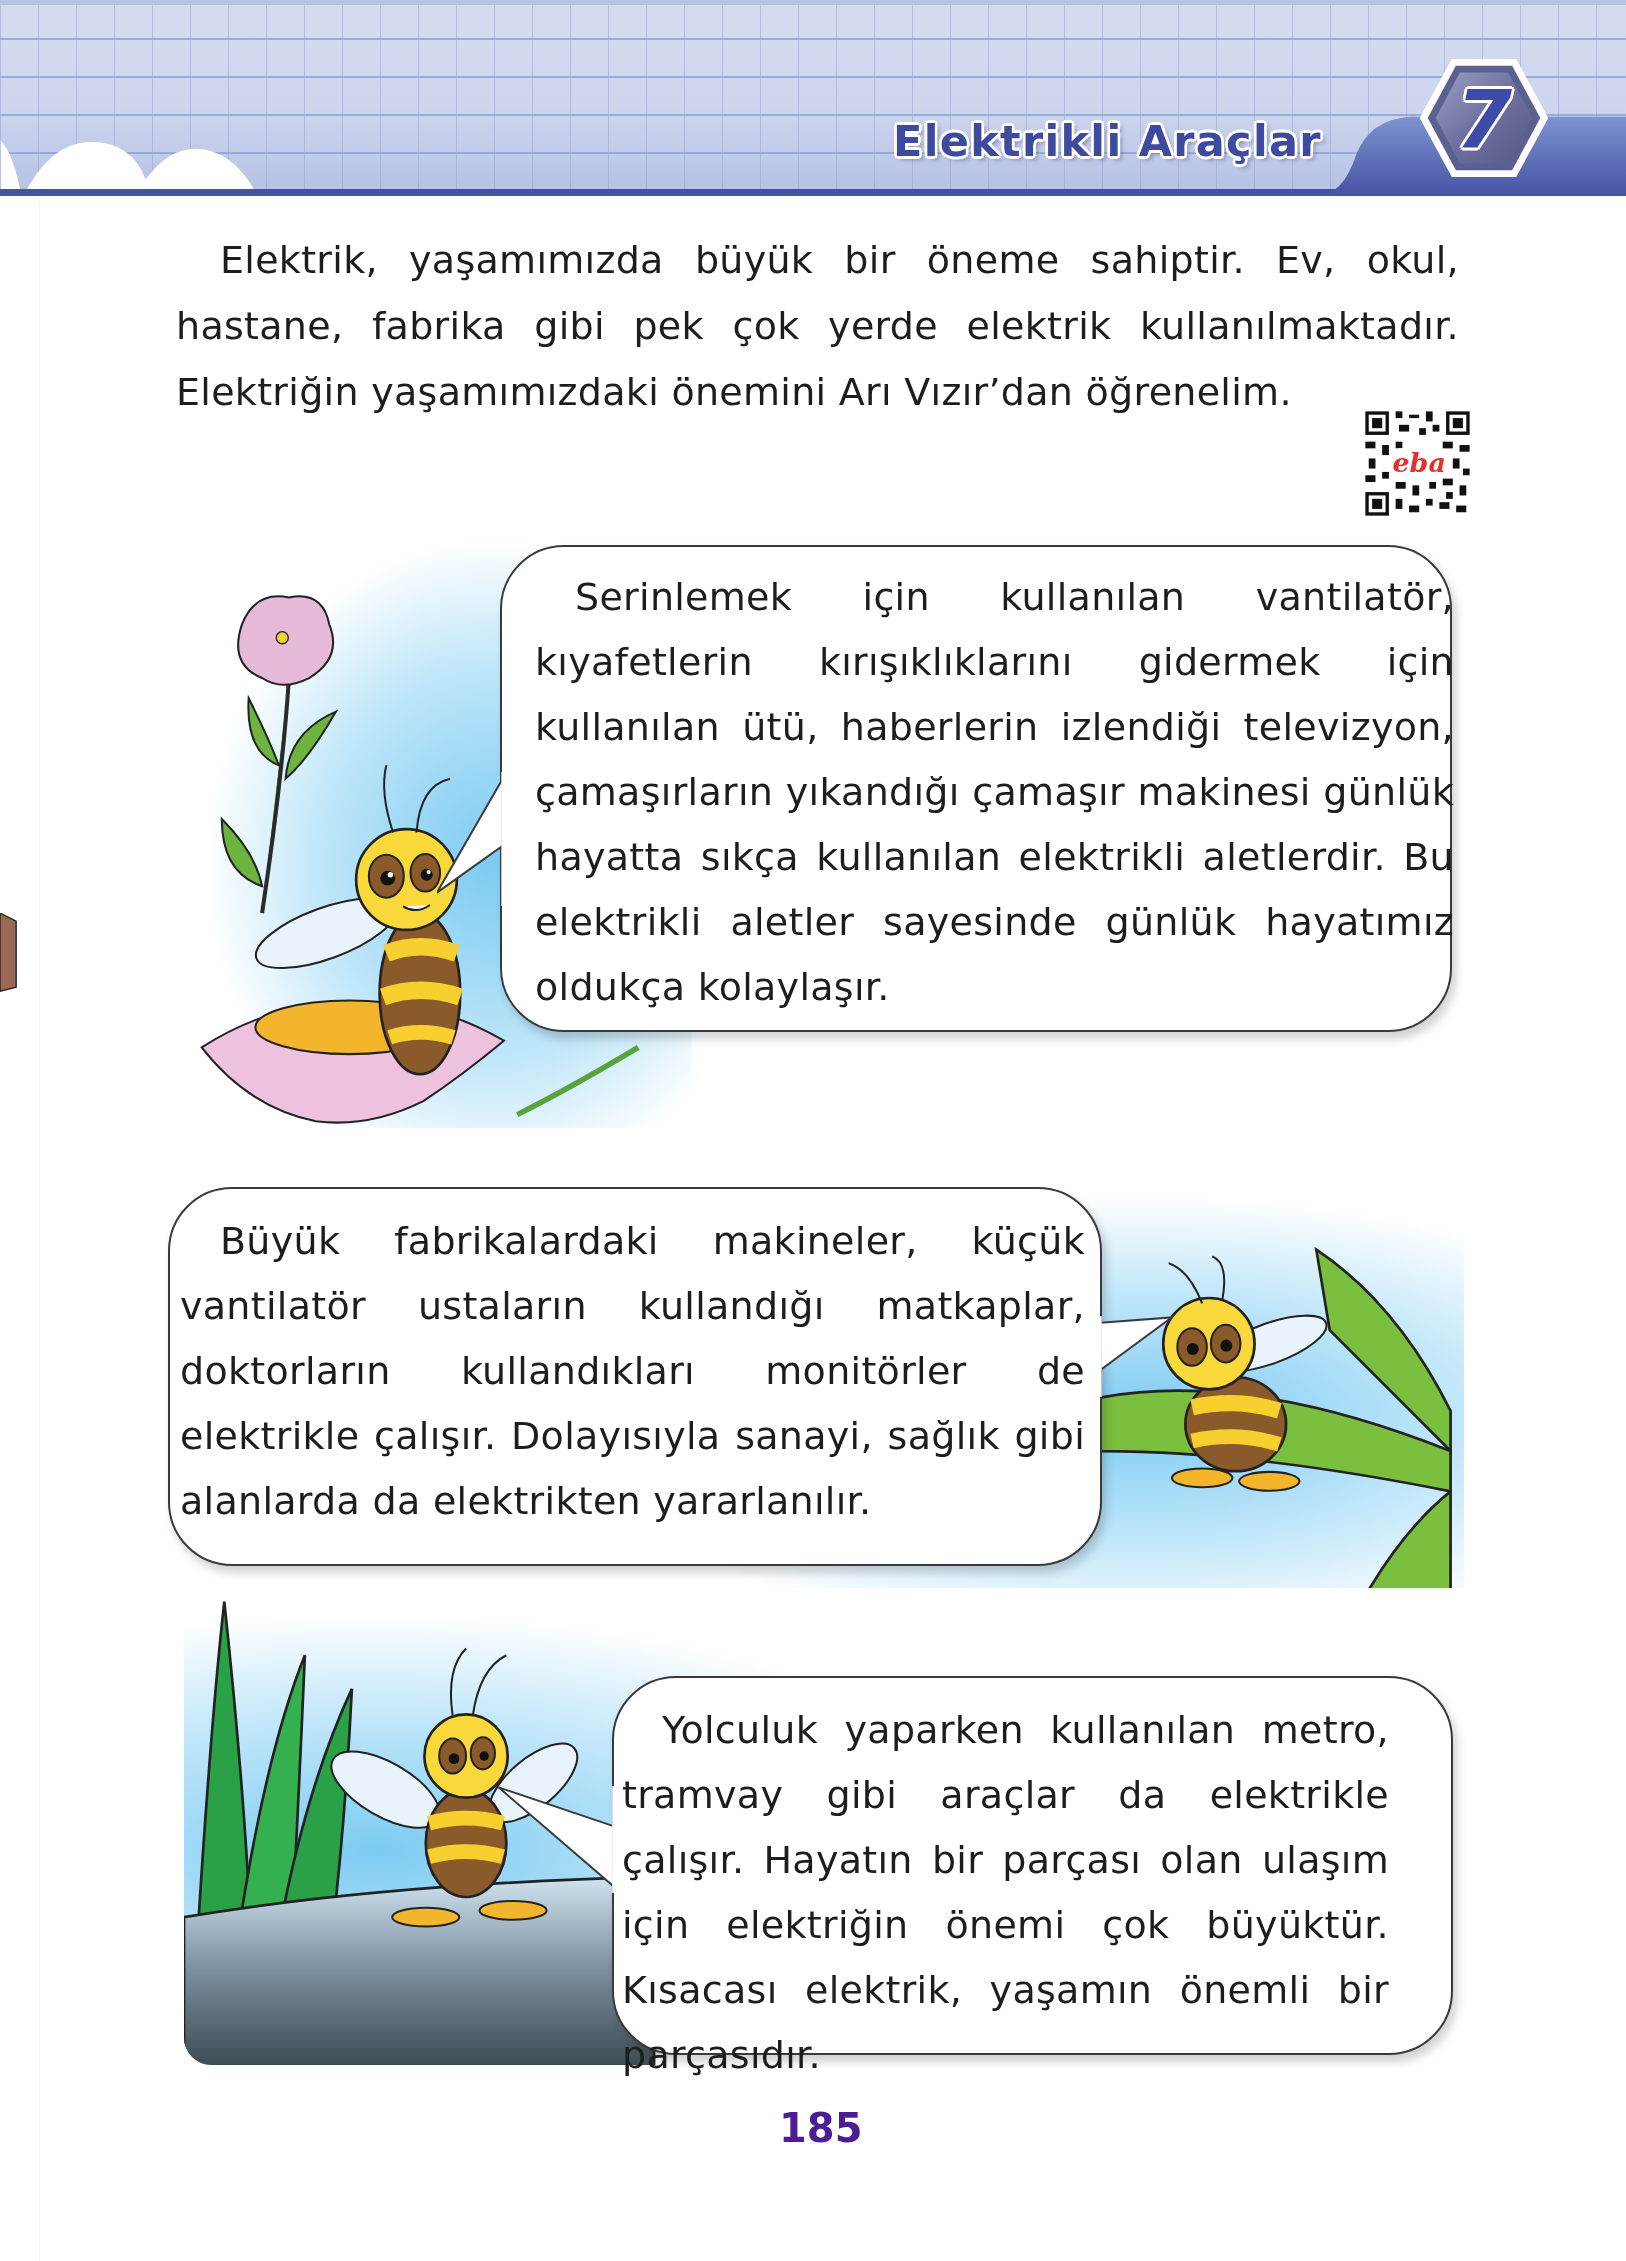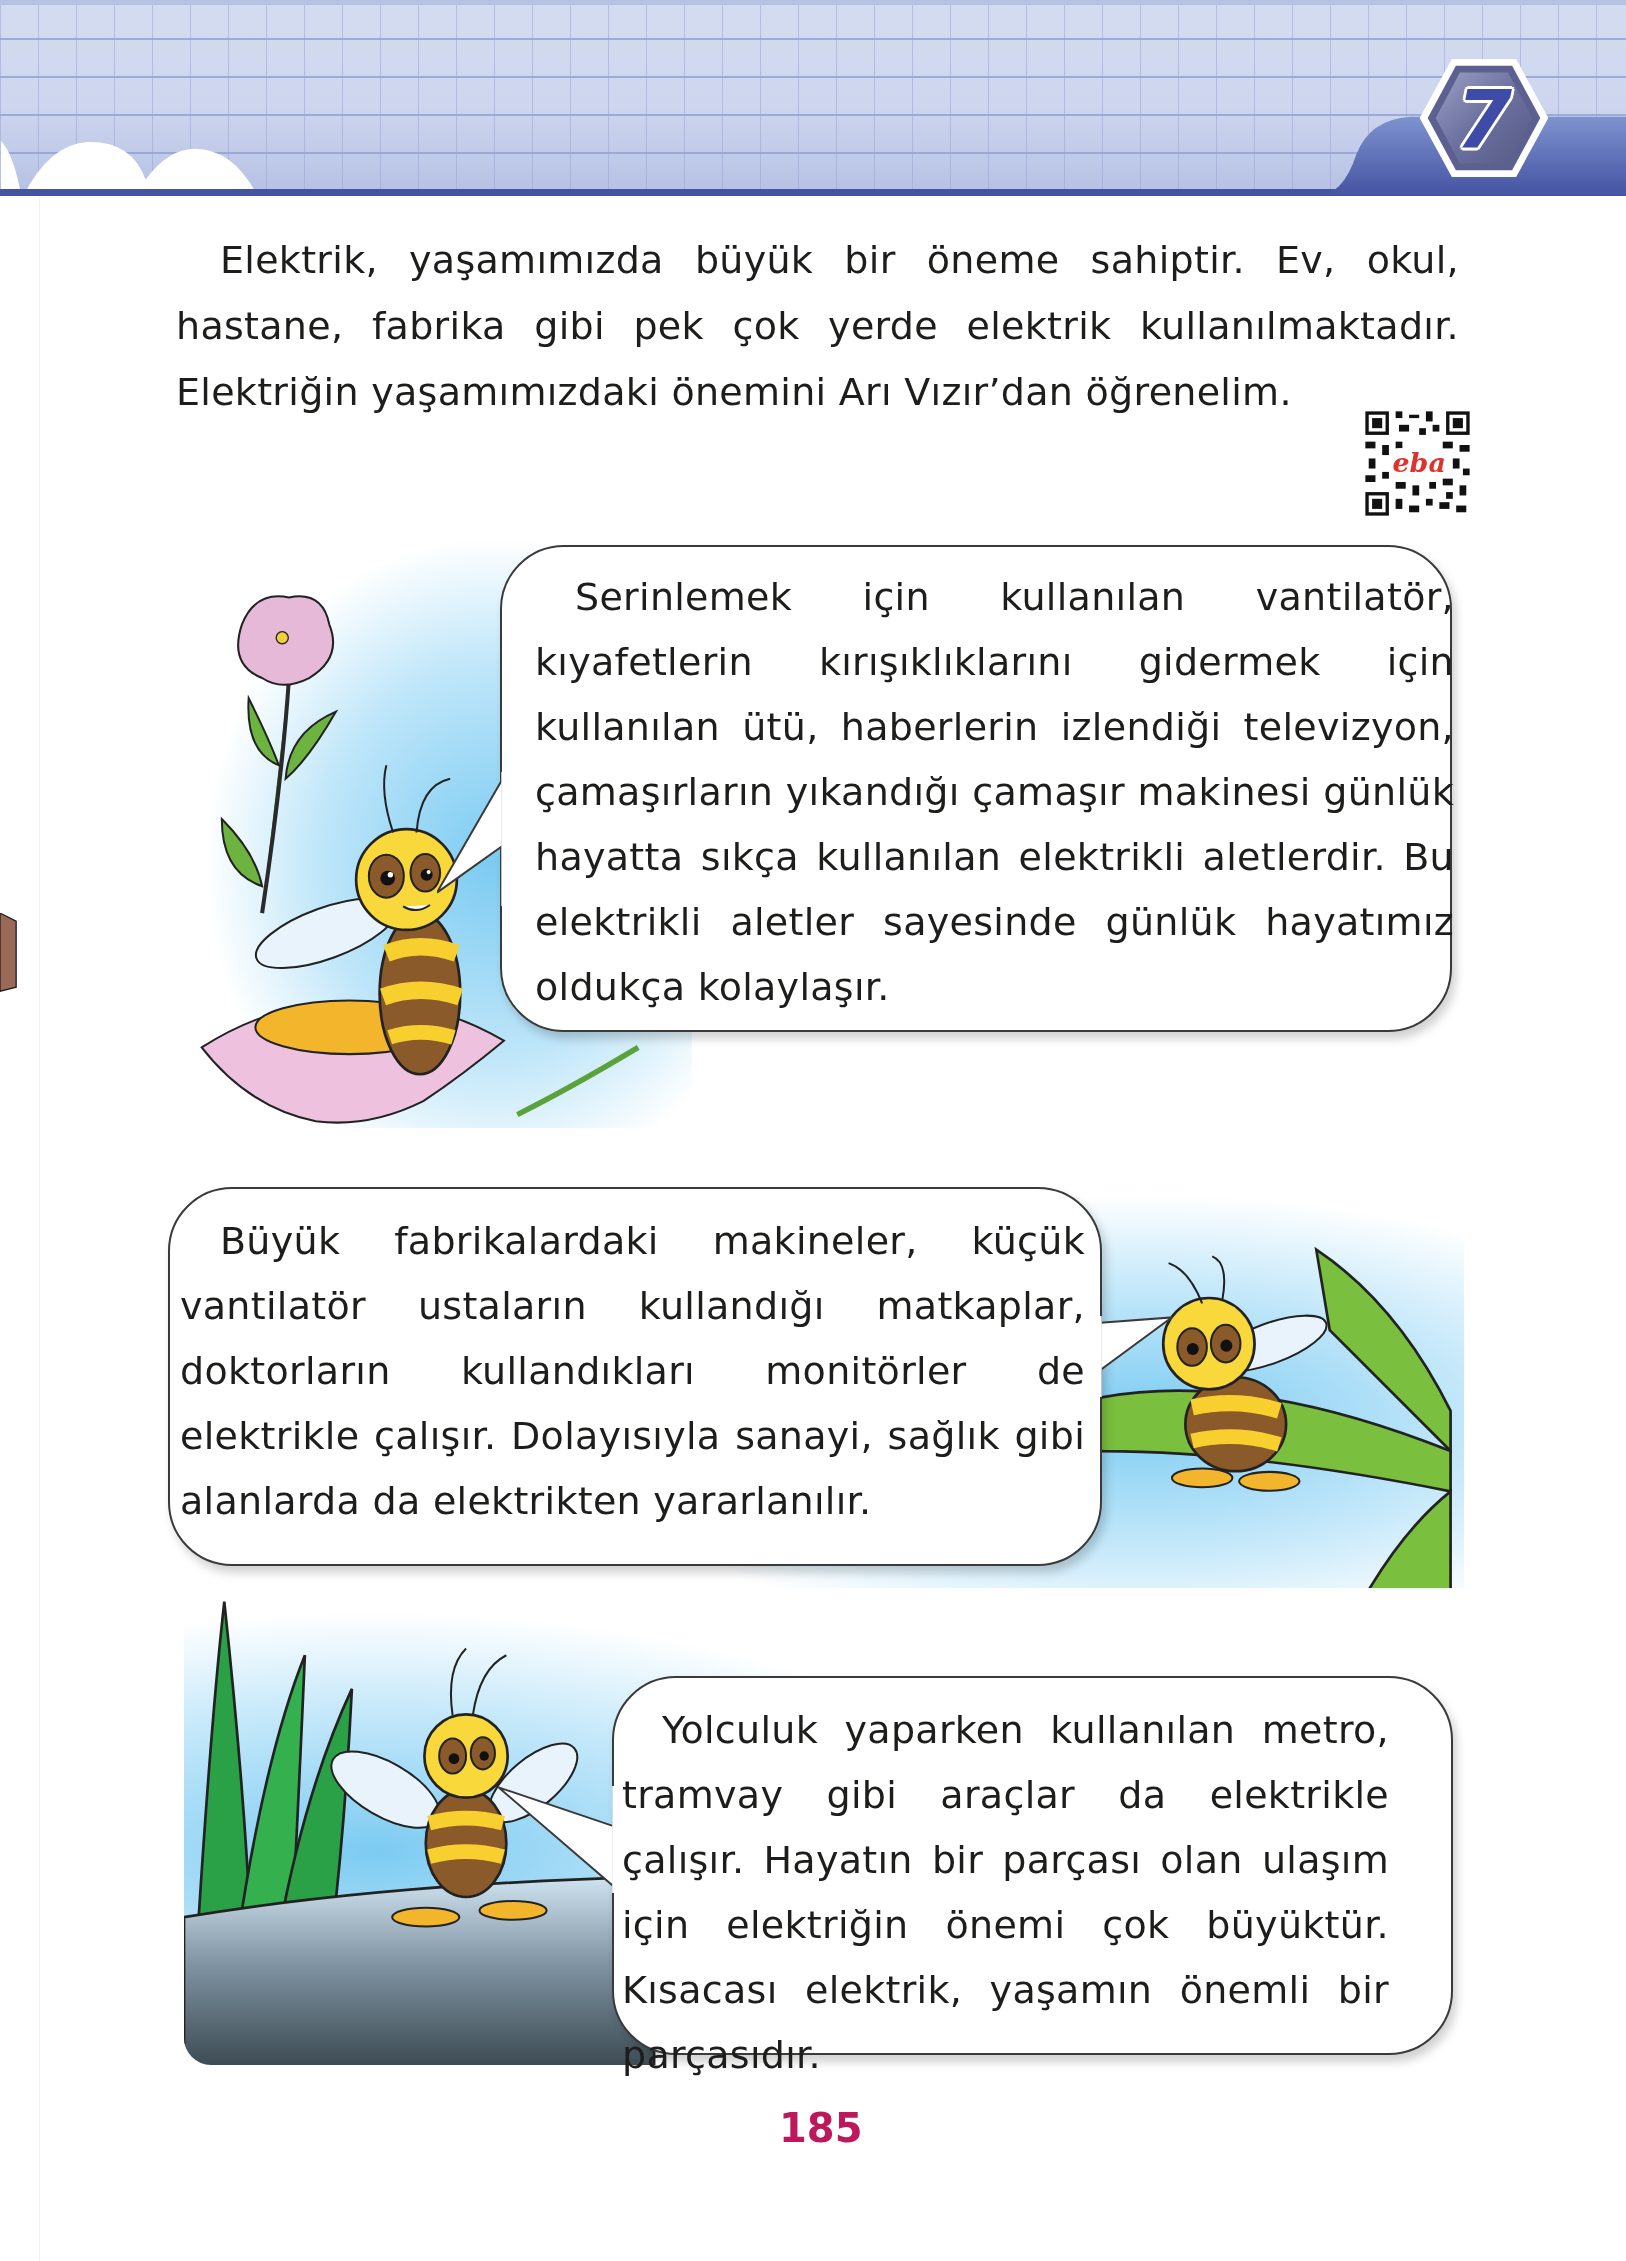--- a/index.html
+++ b/index.html
@@ -54,21 +54,21 @@
     box-shadow: 4px 6.7px 9.4px rgba(0,0,0,0.18);
   }
   .bubble-text {
     position: absolute; font-size: 38px; line-height: 65px; text-align: justify; text-indent: 40px;
     letter-spacing: 0.3px;
   }
   .scene { position: absolute; overflow: hidden; }
 
   .page-number {
     position: absolute; left: 779px; top: 2105px; width: 81px; 
-    font-size: 40px; font-weight: bold; color: #be185d;
+    font-size: 40px; font-weight: bold; color: #4c1d95;
   }
 </style>
 </head>
 <body>
 
 <div class="header">
   <div class="header-topline"></div>
   <svg class="clouds" viewBox="0 0 820 300">
     <path d="M0 210 Q20 230 32 300 L0 300 Z" fill="#ffffff"></path>
     <path d="M30 300 Q70 215 130 212 Q195 210 216 268 Q250 222 290 222 Q360 222 400 330 L30 330 Z" fill="#ffffff"></path>
@@ -76,20 +76,21 @@
   <div class="header-bottombar"></div>
   <svg class="title-wave" viewBox="0 0 470 122">
     <defs>
       <linearGradient id="wg" x1="0" y1="0" x2="0" y2="1">
         <stop offset="0" stop-color="#7d93cf"></stop>
           <stop offset="1" stop-color="#4553a3"></stop>
       </linearGradient>
     </defs>
     <path d="M0 122 Q40 122 60 60 Q80 8 140 4 L470 4 L470 122 Z" fill="url(#wg)"></path>
   </svg>
+  <div class="chapter-title">Elektrikli Araçlar</div>
 </div>
 
 <svg class="chapter-badge" viewBox="0 0 200 184">
   <defs>
     <linearGradient id="hg" x1="0" y1="0" x2="1" y2="1">
       <stop offset="0" stop-color="#9aa0c4"></stop>
         <stop offset="0.5" stop-color="#6b709f"></stop>
         <stop offset="1" stop-color="#555a86"></stop>
     </linearGradient>
   </defs>

